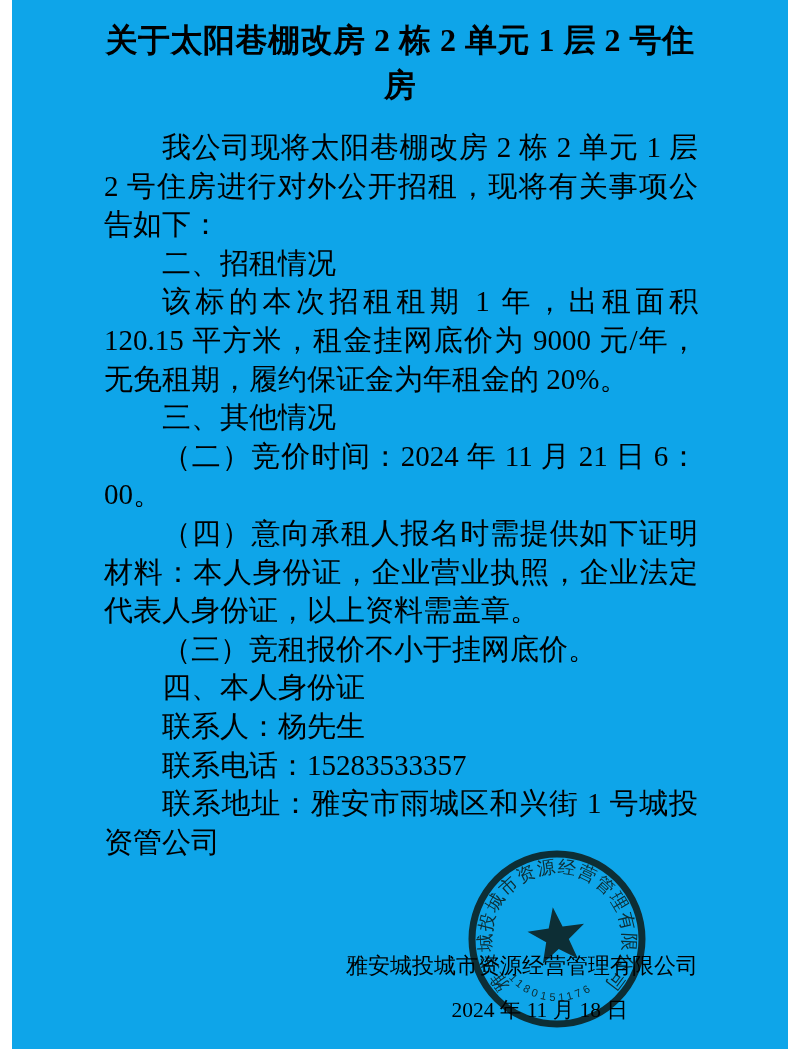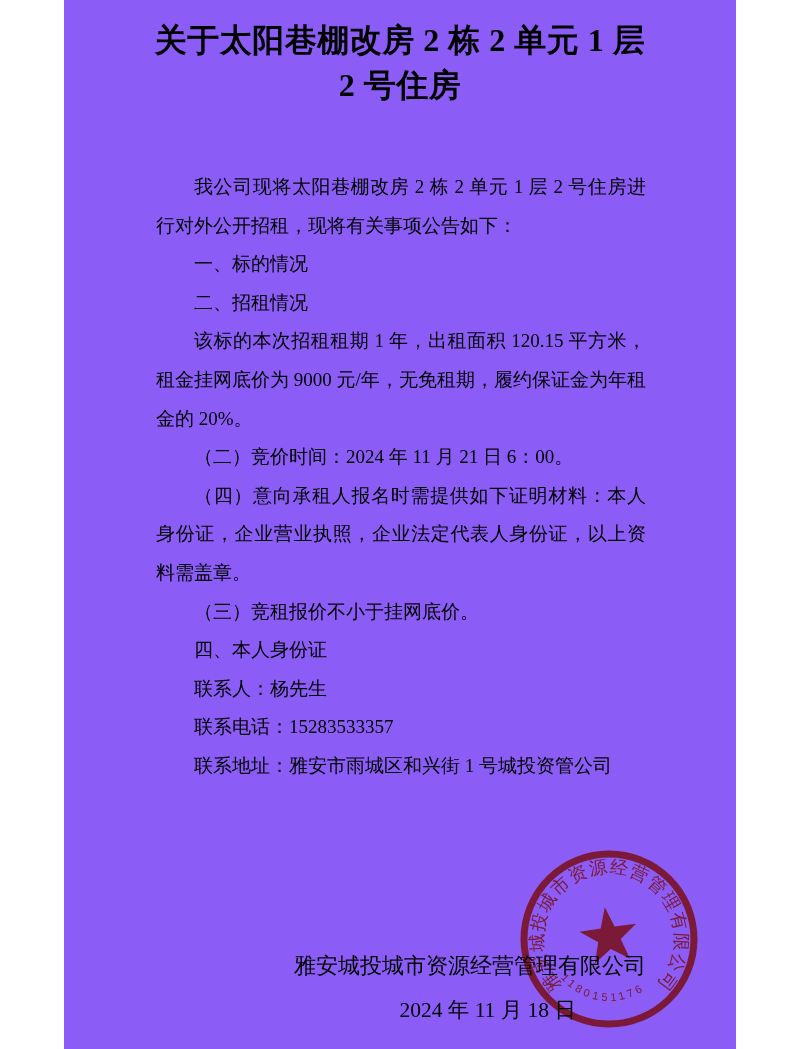--- a/index.html
+++ b/index.html
@@ -3,37 +3,37 @@
 <meta charset="utf-8">
 <style>
   html, body {
     margin: 0; padding: 0;
     background: #ffffff;
     font-family: "Liberation Serif", "DejaVu Serif", serif;
     color: #000;
   }
   .page {
     position: relative;
-    width: 672px; height: 1049px;
+    width: 776px; height: 1049px;
     margin: 0 auto;
-    background: #8b5cf6;
+    background: #0ea5e9;
     overflow: hidden;
     box-sizing: border-box;
   }
   .title {
     margin: 18px 88px 0 88px;
     font-size: 32px;
     line-height: 45px;
     font-weight: bold;
     text-align: center;
     letter-spacing: 0.5px;
   }
   .body-text {
-    margin: 60px 90px 0 92px;
-    font-size: 19px;
+    margin: 20px 90px 0 92px;
+    font-size: 29px;
     line-height: 38.6px;
     text-align: justify;
   }
   .para { margin: 0; text-indent: 2em; }
   .signature-company {
     position: absolute;
     top: 951px; right: 90px;
     font-size: 22px;
     line-height: 30px;
     white-space: nowrap;
@@ -70,23 +70,23 @@
 <body>
 
 <div class="page">
 
   <h1 class="title">
     <span>关于太阳巷棚改房 2 栋 2 单元 1 层 2 号住房</span><br>
   </h1>
 
   <div class="body-text">
     <p class="para">我公司现将太阳巷棚改房 2 栋 2 单元 1 层 2 号住房进行对外公开招租，现将有关事项公告如下：</p>
-    <p class="para">一、标的情况</p>
     <p class="para">二、招租情况</p>
     <p class="para">该标的本次招租租期 1 年，出租面积 120.15 平方米，租金挂网底价为 9000 元/年，无免租期，履约保证金为年租金的 20%。</p>
+    <p class="para">三、其他情况</p>
     <p class="para">（二）竞价时间：2024 年 11 月 21 日 6：00。</p>
     <p class="para">（四）意向承租人报名时需提供如下证明材料：本人身份证，企业营业执照，企业法定代表人身份证，以上资料需盖章。</p>
     <p class="para">（三）竞租报价不小于挂网底价。</p>
     <p class="para">四、本人身份证</p>
     <p class="para">联系人：杨先生</p>
     <p class="para">联系电话：15283533357</p>
     <p class="para">联系地址：雅安市雨城区和兴街 1 号城投资管公司</p>
   </div>
 
   <div class="signature-company">雅安城投城市资源经营管理有限公司</div>

